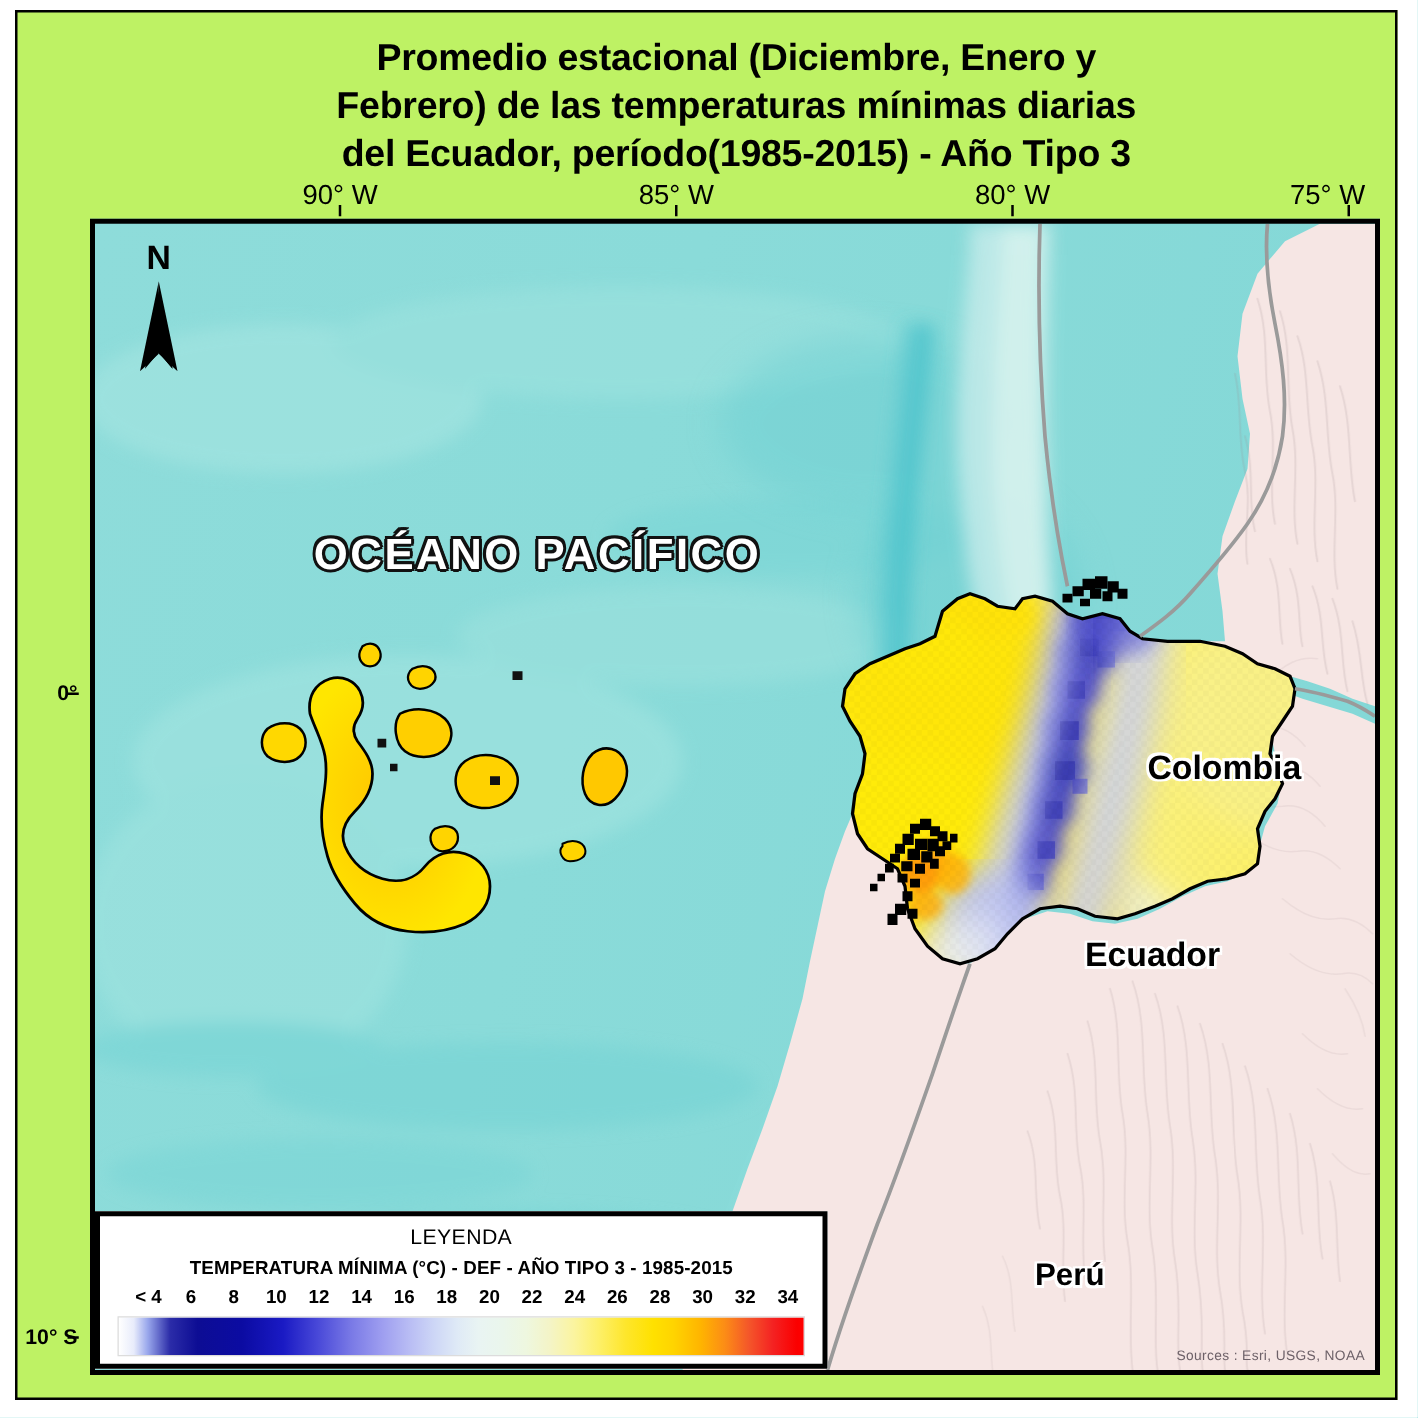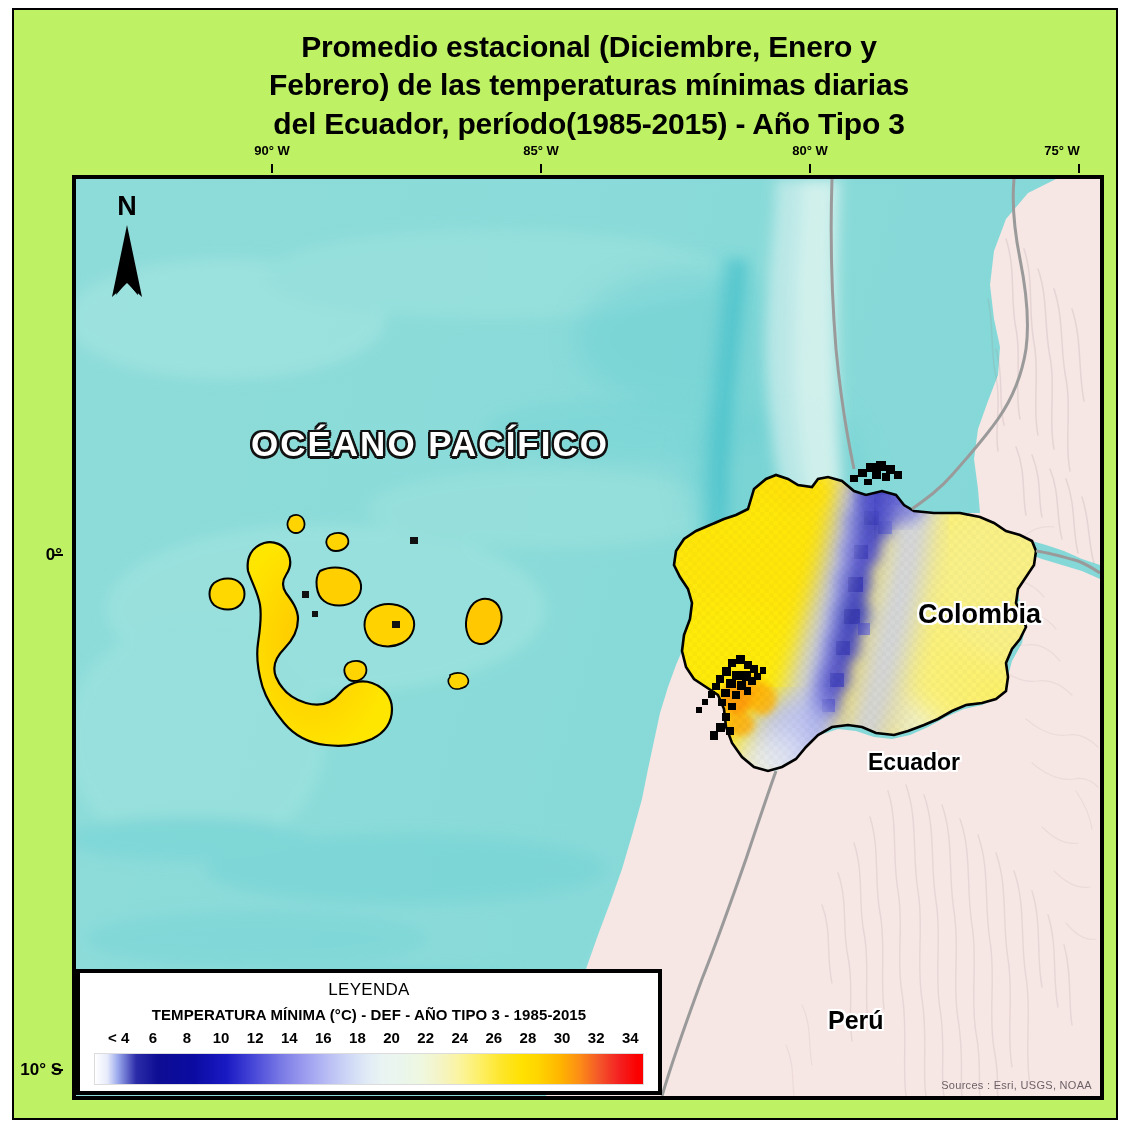--- a/index.html
+++ b/index.html
@@ -11,21 +11,21 @@
   #page-frame{position:absolute;left:12px;top:8px;width:1106px;height:1112px;
               border:2px solid #000;box-sizing:border-box;background:#bef264;}
 
   
   #map-title{position:absolute;left:180px;top:18px;width:790px;
              text-align:center;font-weight:bold;font-size:30px;line-height:1.28;
              color:#000;letter-spacing:-0.2px;}
   #map-title .tl{display:block;white-space:nowrap;}
 
   
-  .lon-label{position:absolute;font-size:13px;font-weight:bold;color:#000;
+  .lon-label{position:absolute;font-size:22px;font-weight:normal;color:#000;
              transform:translateX(-50%);white-space:nowrap;}
   .lat-label{position:absolute;font-size:17px;font-weight:bold;color:#000;
              transform:translateY(-50%);white-space:nowrap;text-align:right;}
   .tick-v{position:absolute;width:2px;height:9px;background:#000;transform:translateX(-50%);}
   .tick-h{position:absolute;height:2px;width:9px;background:#000;transform:translateY(-50%);}
 
   
   #map-frame{position:absolute;left:58px;top:165px;width:1032px;height:925px;
              border:4px solid #000;box-sizing:border-box;overflow:hidden;
              background:#8cdcda;}
@@ -43,21 +43,21 @@
       font-weight:bold;color:#fff;letter-spacing:2px;white-space:nowrap;
       text-shadow:
         -2px -2px 0 #111, 2px -2px 0 #111, -2px 2px 0 #111, 2px 2px 0 #111,
         0 -2.5px 0 #111, 0 2.5px 0 #111, -2.5px 0 0 #111, 2.5px 0 0 #111;}
 
   
   .country-label{position:absolute;font-weight:bold;color:#000;white-space:nowrap;
      text-shadow:-2px -2px 0 #fff, 2px -2px 0 #fff, -2px 2px 0 #fff, 2px 2px 0 #fff,
                  0 -2px 0 #fff, 0 2px 0 #fff, -2px 0 0 #fff, 2px 0 0 #fff;padding-left:16px;}
   #label-colombia{left:826px;top:420px;font-size:27px;}
-  #label-ecuador{left:776px;top:570px;font-size:23px;}
+  #label-ecuador{left:776px;top:570px;font-size:27px;}
   #label-peru{left:736px;top:827px;font-size:25px;}
 
   
   #sources-credit{position:absolute;right:8px;bottom:5px;font-size:11px;color:#6d6168;
                   letter-spacing:0.3px;white-space:nowrap;}
 
   
   #legend-box{position:absolute;left:62px;top:959px;width:586px;height:126px;
        background:#fff;border:4px solid #000;box-sizing:border-box;z-index:40;}
   #legend-title{margin-top:7px;text-align:center;font-size:17px;font-weight:normal;color:#000;letter-spacing:.3px;}

